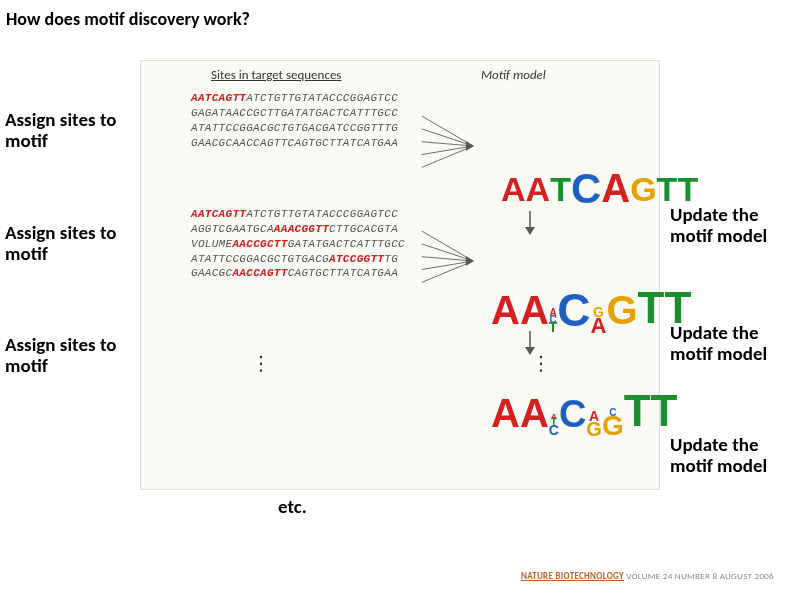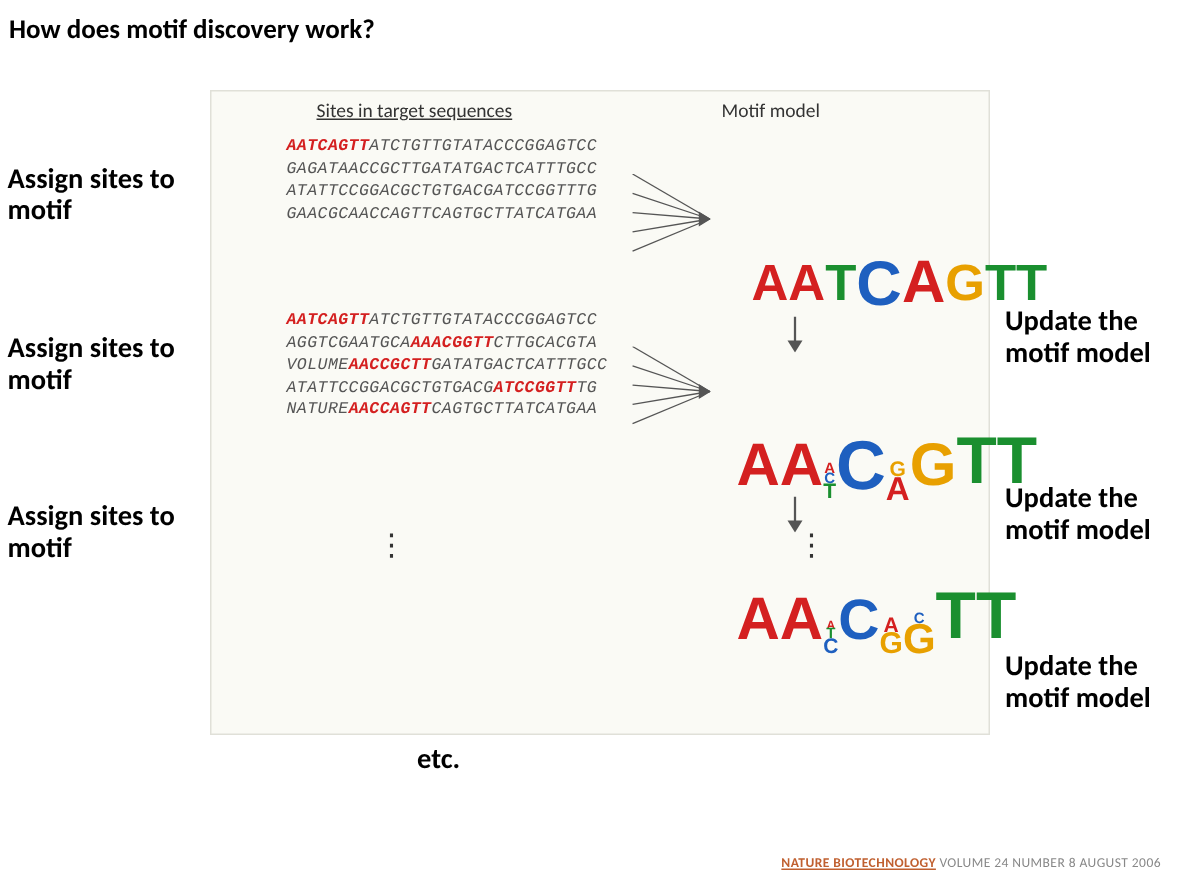--- a/index.html
+++ b/index.html
@@ -1,21 +1,21 @@
 <!DOCTYPE html>
 <html><head>
 <meta charset="utf-8">
 <style>
 * { margin: 0; padding: 0; box-sizing: border-box; }
 body { width: 794px; height: 595px; font-family: Calibri, Arial, sans-serif; background: #fff; position: relative; }
 .title { font-size: 18px; font-weight: bold; padding: 8px 6px; }
 .figure-area { position: absolute; top: 60px; left: 140px; width: 520px; height: 430px; background: #fafaf5; border: 1px solid #e0e0d8; }
 .col-headers { position: absolute; top: 6px; left: 0; right: 0; display: flex; font-size: 13px; color: #333; }
 .col-target { position: absolute; left: 70px; text-decoration: underline; }
-.col-motif { position: absolute; left: 340px; }
+.col-motif { position: absolute; left: 340px; font-style: italic; }
 .side-label { position: absolute; font-size: 19px; font-weight: 600; line-height: 1.1; width: 130px; }
 .side-label.l1 { top: 110px; left: 5px; }
 .side-label.l2 { top: 223px; left: 5px; }
 .side-label.l3 { top: 335px; left: 5px; }
 .side-label-r { position: absolute; font-size: 19px; font-weight: 600; line-height: 1.1; width: 120px; margin-top: 30px; }
 .side-label-r.r1 { top: 175px; left: 670px; }
 .side-label-r.r2 { top: 293px; left: 670px; }
 .side-label-r.r3 { top: 405px; left: 670px; }
 .seq-block { position: absolute; left: 50px; font-family: 'Courier New', monospace; font-size: 11px; line-height: 1.35; color: #555; letter-spacing: 0.3px; font-style: italic; }
 .seq-block.b1 { top: 30px; }
@@ -92,21 +92,21 @@
     <span class="L cG" style="font-size:34px">G</span>
       <span class="L cT" style="font-size:34px">T</span>
       <span class="L cT" style="font-size:34px">T</span>
   </div>
 
   <div class="seq-block b2">
     <div class="seq-line"><span class="hl">AATCAGTT</span><span>ATCTGTTGTATACCCGGAGTCC</span></div>
     <div class="seq-line"><span>AGGTCGAATGCA</span><span class="hl">AAACGGTT</span><span>CTTGCACGTA</span></div>
     <div class="seq-line"><span>VOLUME</span><span class="hl">AACCGCTT</span><span>GATATGACTCATTTGCC</span></div>
     <div class="seq-line"><span>ATATTCCGGACGCTGTGACG</span><span class="hl">ATCCGGTT</span><span>TG</span></div>
-    <div class="seq-line"><span>NATURE</span><span class="hl">AACCAGTT</span><span>CAGTGCTTATCATGAA</span></div>
+    <div class="seq-line"><span>GAACGC</span><span class="hl">AACCAGTT</span><span>CAGTGCTTATCATGAA</span></div>
   </div>
 
   <div class="arrow-group a2">
     <svg viewBox="0 0 80 70">
         <g stroke="#555" stroke-width="1" fill="none">
       <line x1="0" y1="0" x2="60" y2="35"></line>
           <line x1="0" y1="15" x2="60" y2="35"></line>
           <line x1="0" y1="30" x2="60" y2="35"></line>
           <line x1="0" y1="45" x2="60" y2="35"></line>
           <line x1="0" y1="60" x2="60" y2="35"></line>

